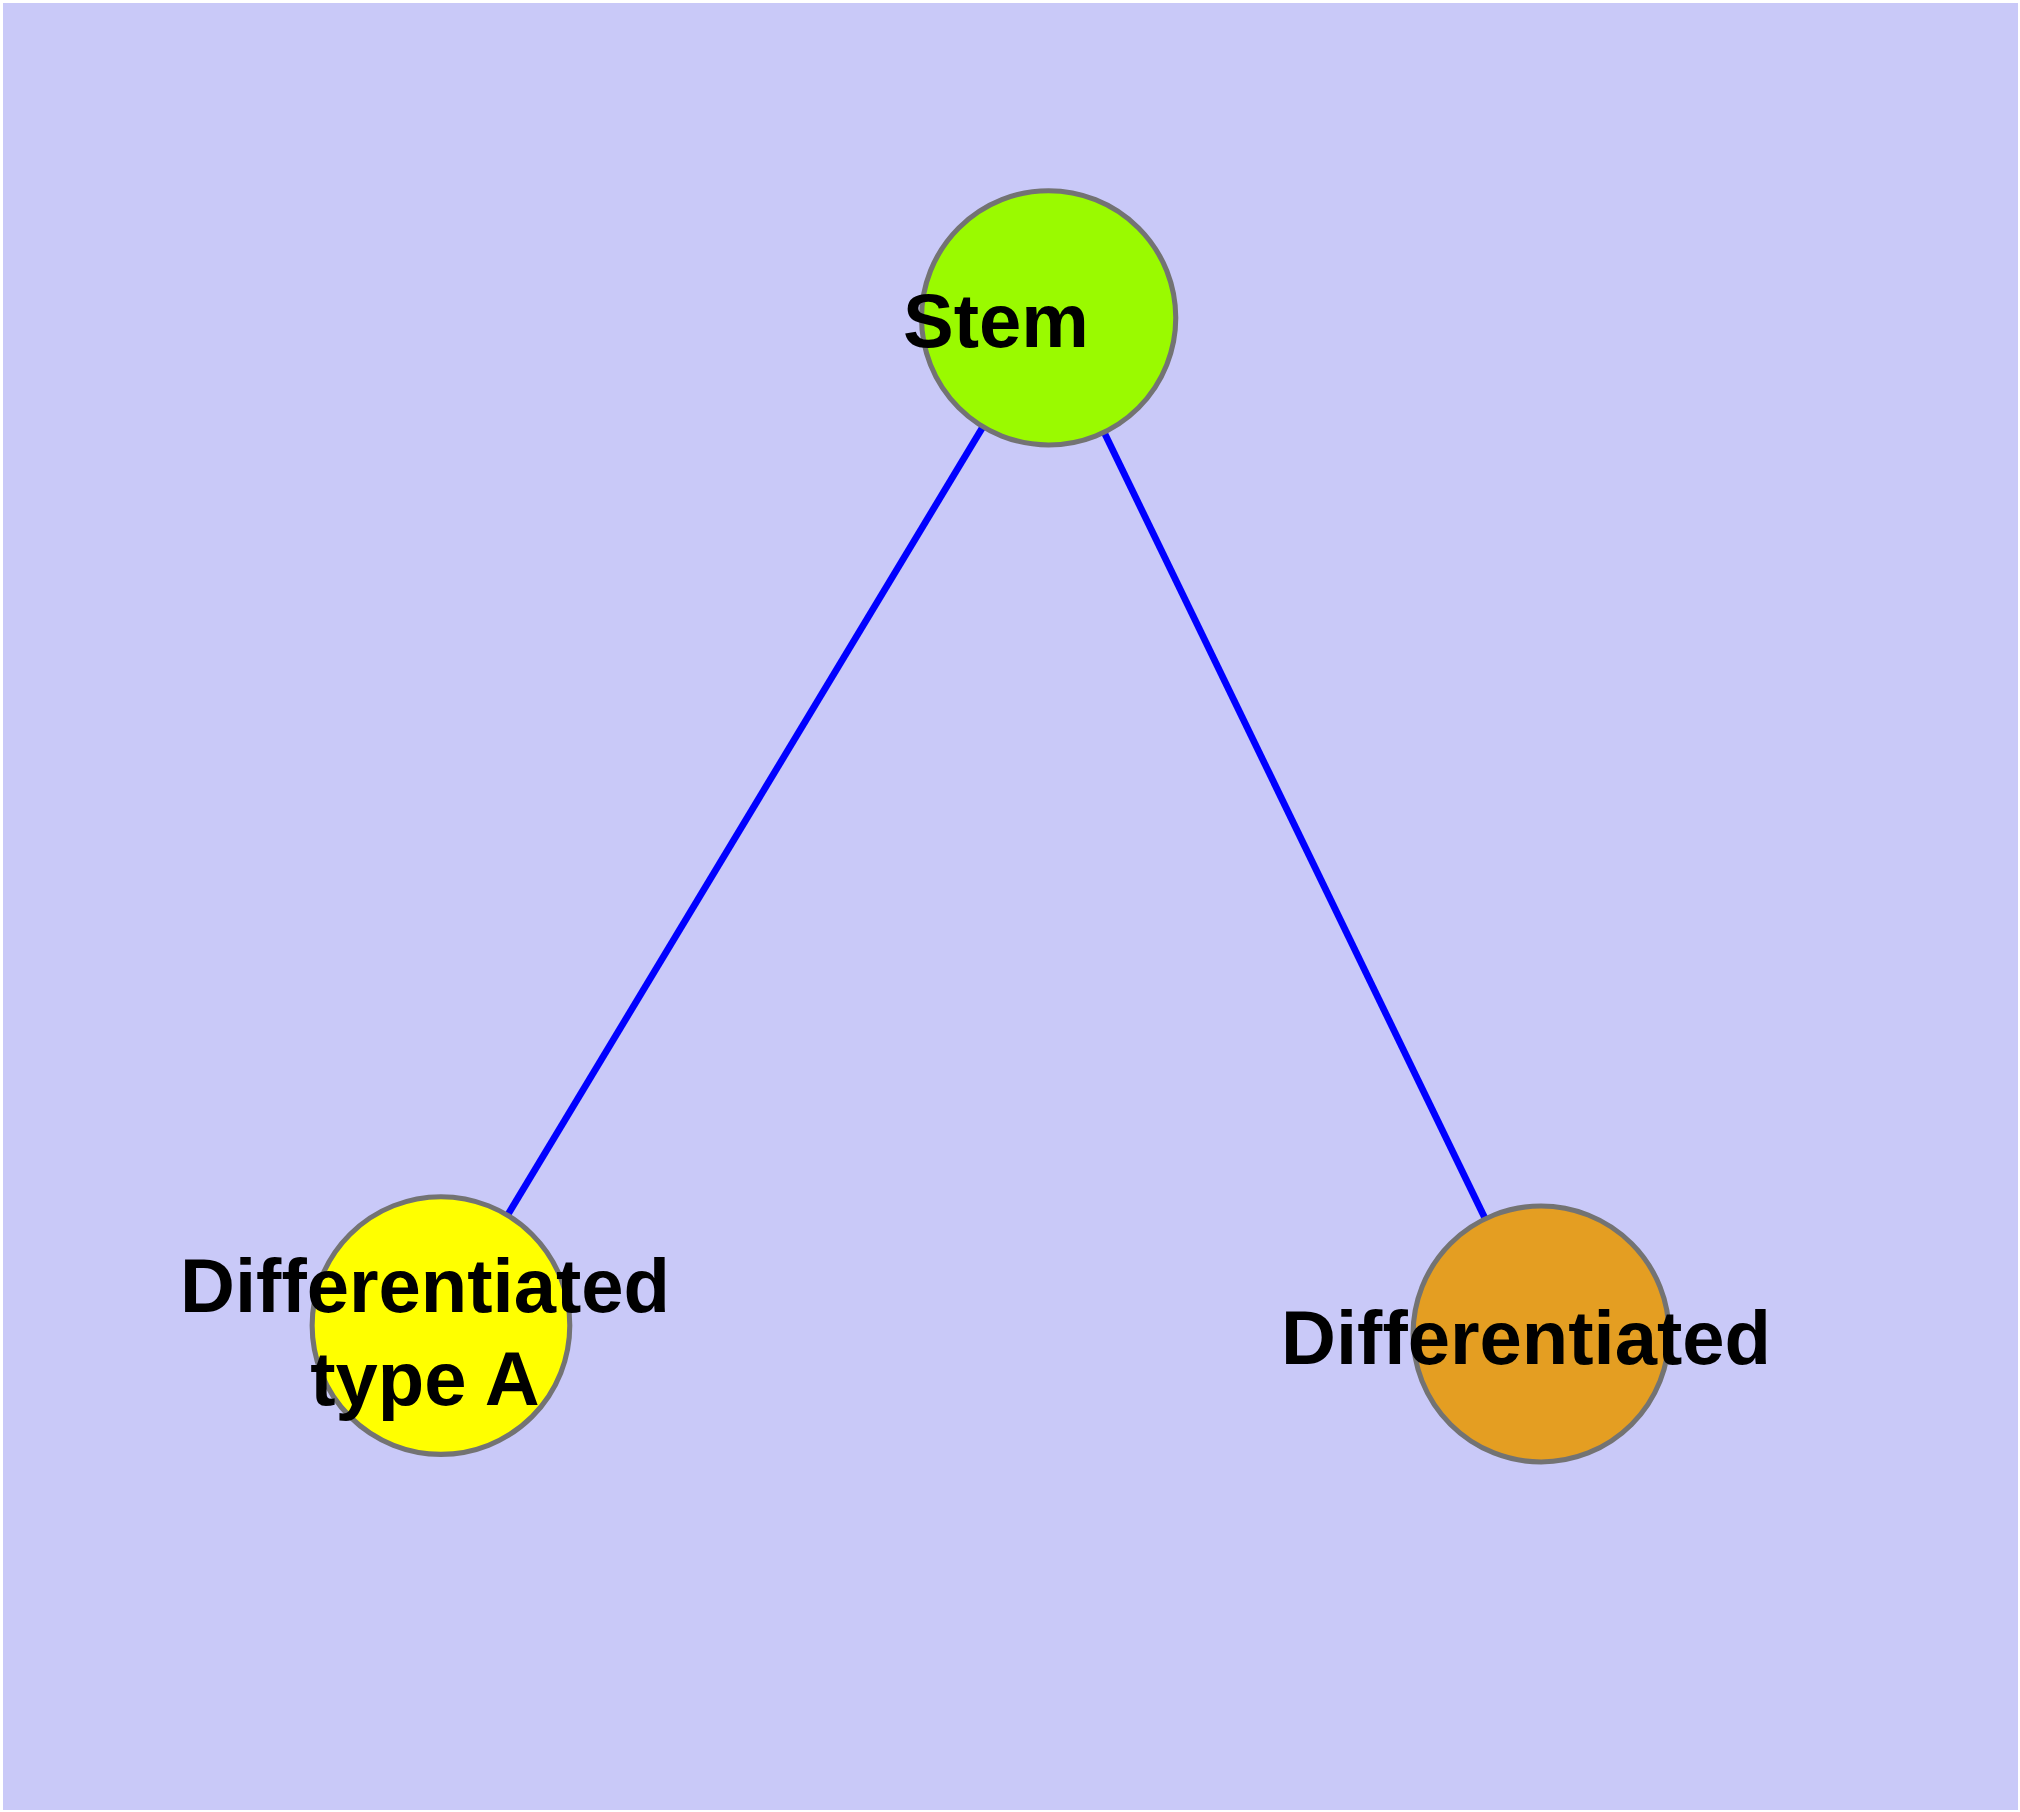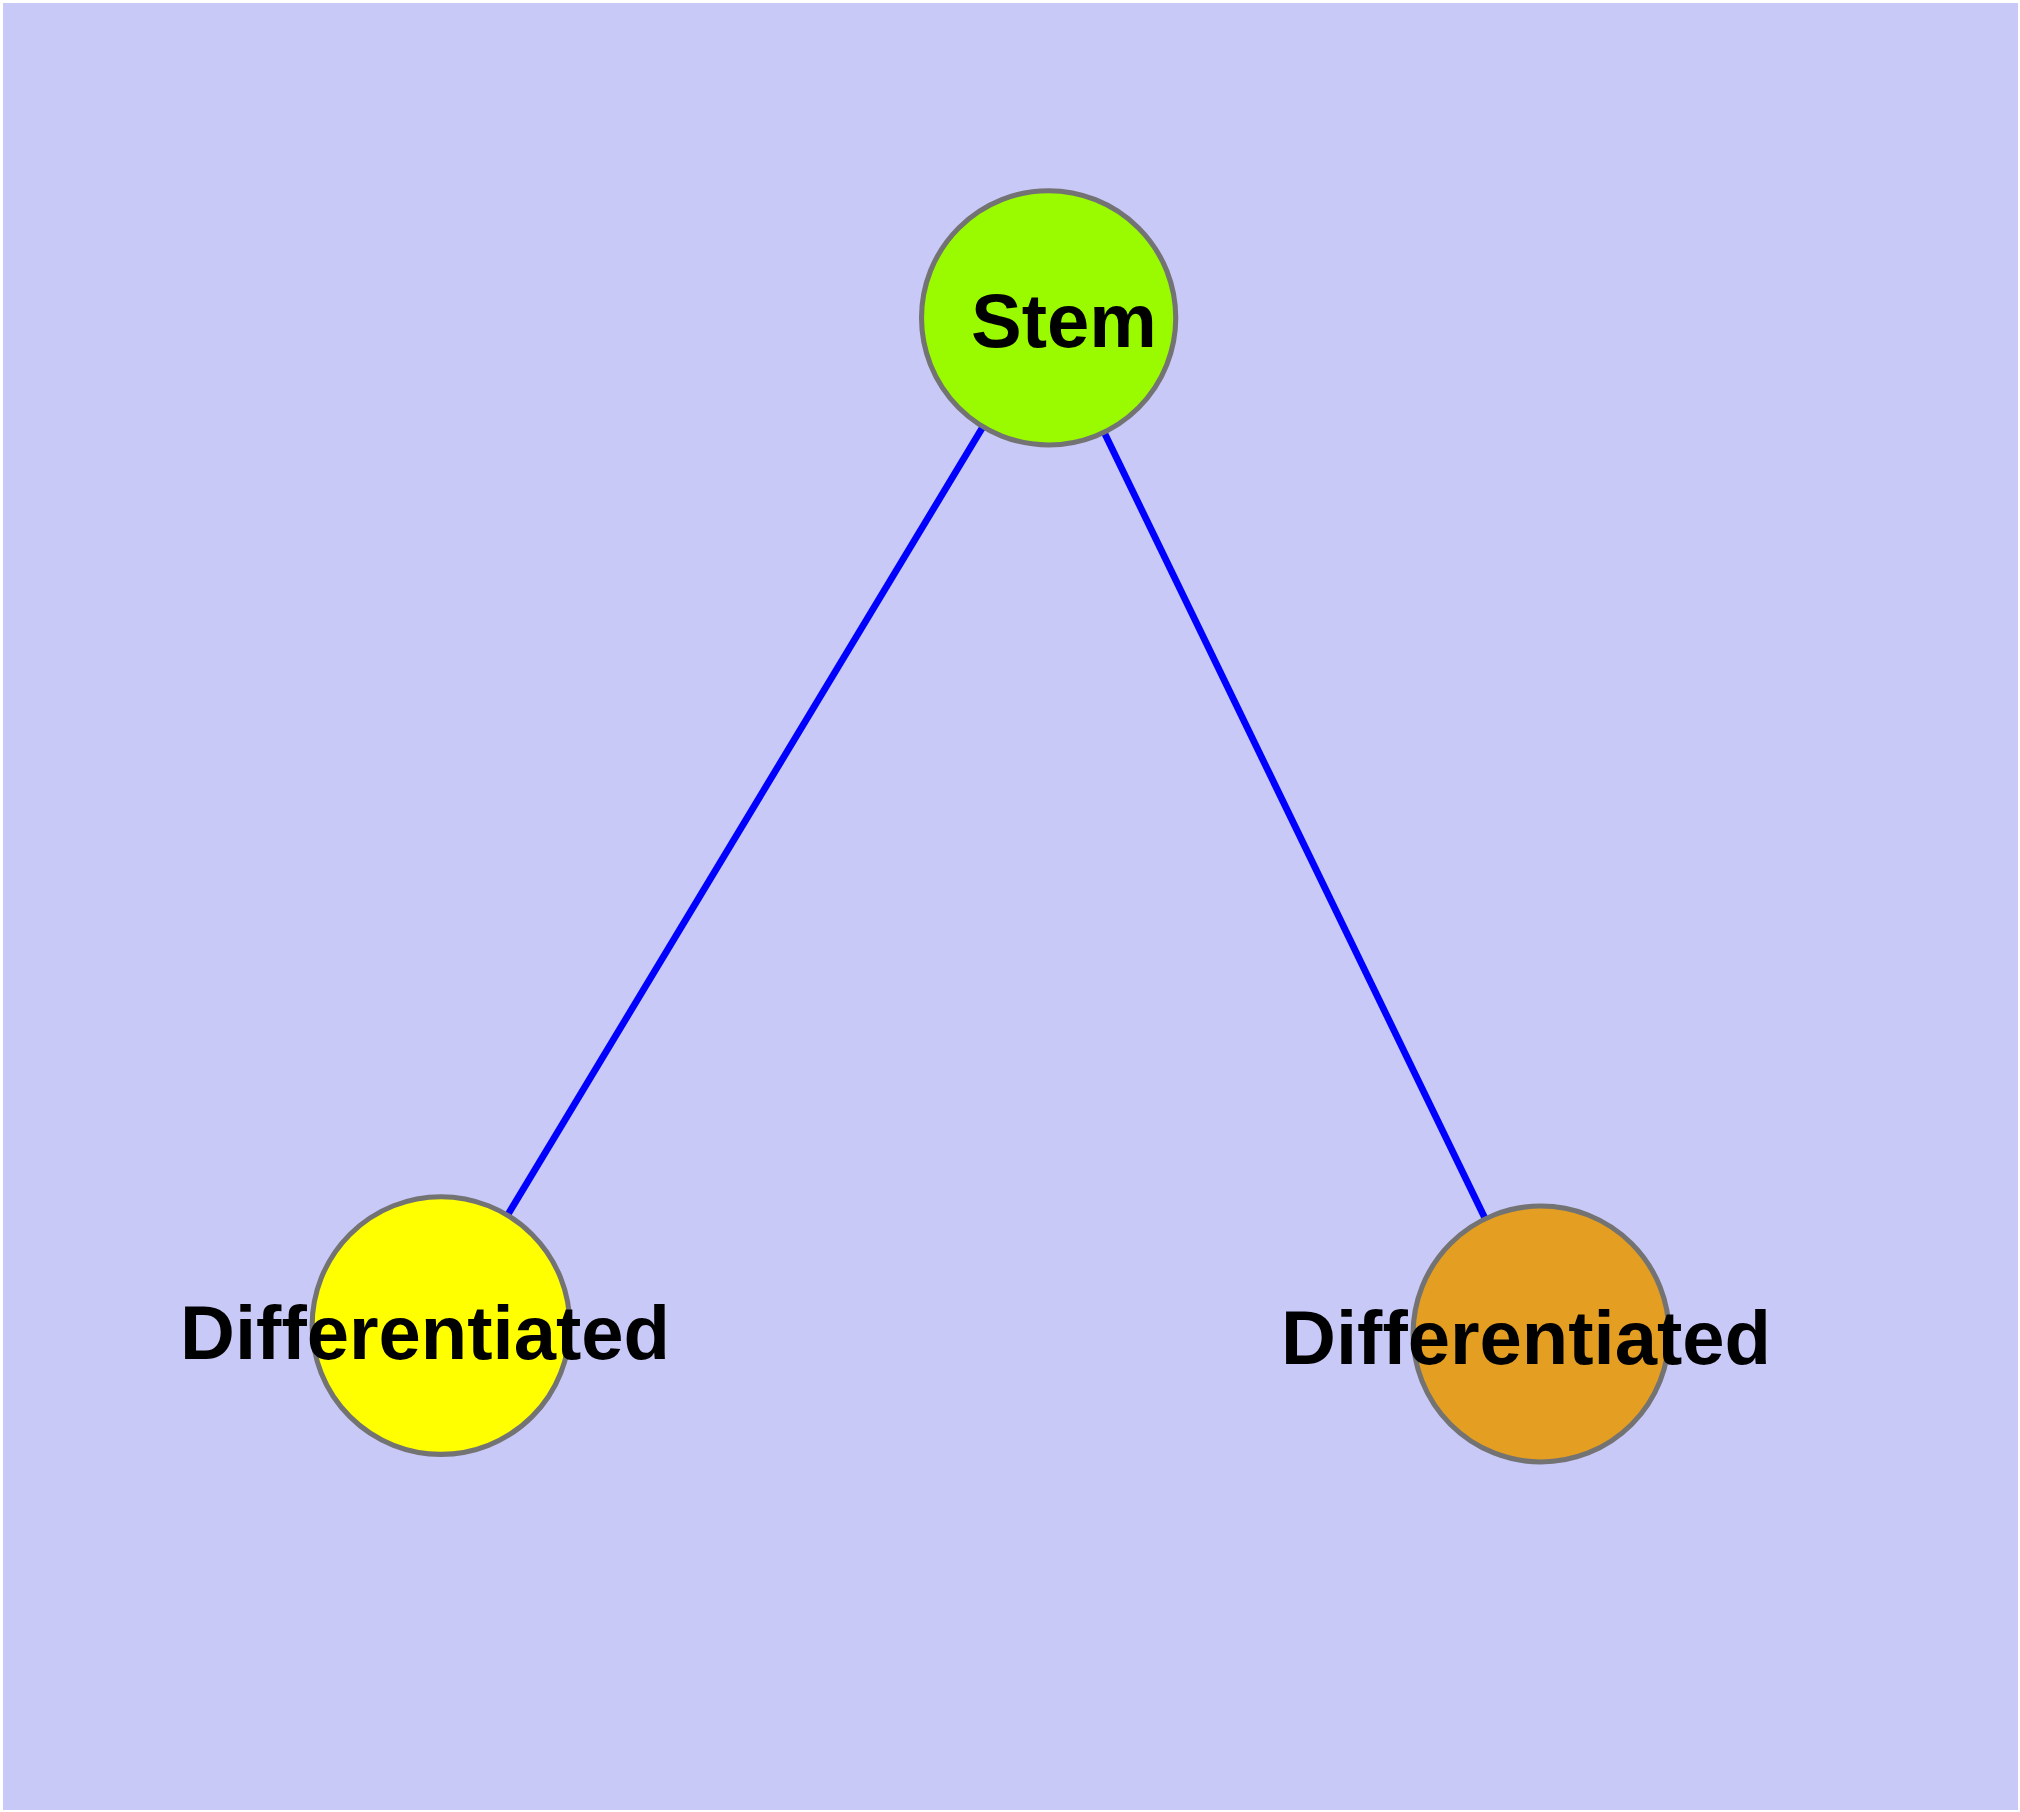--- a/index.html
+++ b/index.html
@@ -60,24 +60,25 @@
 
     <line class="edge" x1="1237" y1="375" x2="1818" y2="1574" stroke="#0000FF"></line>
 
     <circle class="node" cx="1237" cy="375" r="150" fill="#9AFA00" stroke="#737373"></circle>
 
     <circle class="node" cx="520" cy="1564" r="152" fill="#FFFF00" stroke="#737373"></circle>
 
     <circle class="node" cx="1818" cy="1574" r="151" fill="#E49E22" stroke="#737373"></circle>
   </svg>
 
-  <div class="label" style="left: 1064px; top: 320px; color: rgb(0, 0, 0);">Stem</div>
+  <div class="label" style="left: 996px; top: 320px; color: rgb(0, 0, 0);">Stem</div>
 
   <div class="label" style="left: 425px; top: 1332px; color: rgb(0, 0, 0);">
     <div>Differentiated</div>
+    <div>type A</div>
   </div>
 
   <div class="label" style="left: 1526px; top: 1337px; color: rgb(0, 0, 0);">
     <div>Differentiated</div>
   </div>
 
 </div>
 
 
 </body></html>

